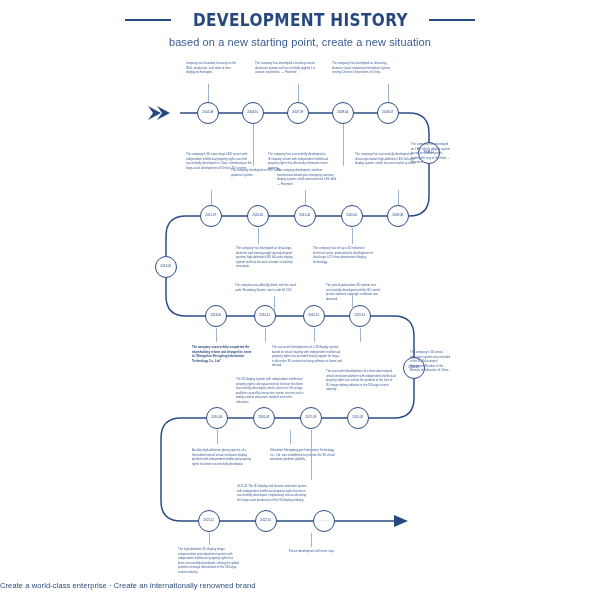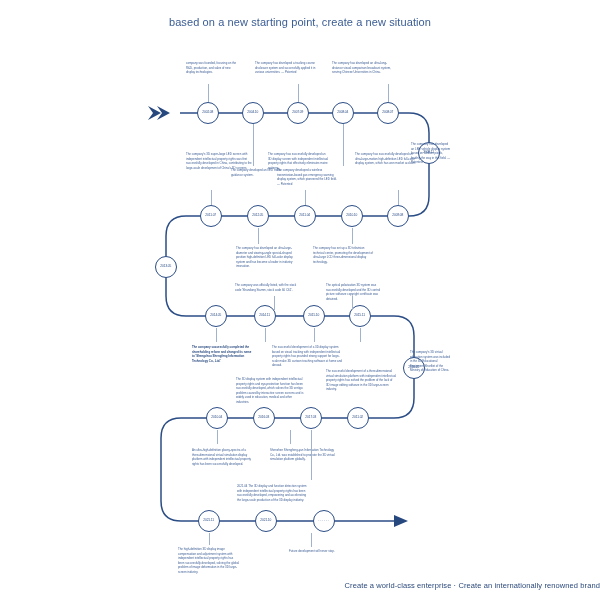--- a/index.html
+++ b/index.html
@@ -28,21 +28,21 @@
   }
   .subtitle{
     margin-top:6px;
     font-size:11px;
     color:#3a5c94;
     letter-spacing:.1px;
   }
 
   
   .footer{
-    position:absolute;left:0;bottom:10px;width:600px;text-align:right;
+    position:absolute;left:0;bottom:10px;width:600px;text-align:left;
     font-size:7.5px;color:#2c4a7c;letter-spacing:.1px;
   }
 
   
   svg.path-layer{position:absolute;left:0;top:0;width:600px;height:600px;}
 
   
   .node{
     position:absolute;
     width:22px;height:22px;
@@ -82,20 +82,25 @@
     width:0.6px;
     background:#9fb3cf;
   }
 </style>
 </head>
 <body>
 
 <div id="stage">
 
   <div class="header">
+    <div class="title-row">
+      <div class="rule"></div>
+      <div class="title">DEVELOPMENT HISTORY</div>
+      <div class="rule"></div>
+    </div>
     <div class="subtitle">based on a new starting point, create a new situation</div>
   </div>
 
   <svg class="path-layer" viewBox="0 0 600 600">
 
     <path d="M 180 113
              L 409 113
              Q 429 113 429 133
              L 429 196
              Q 429 216 409 216

